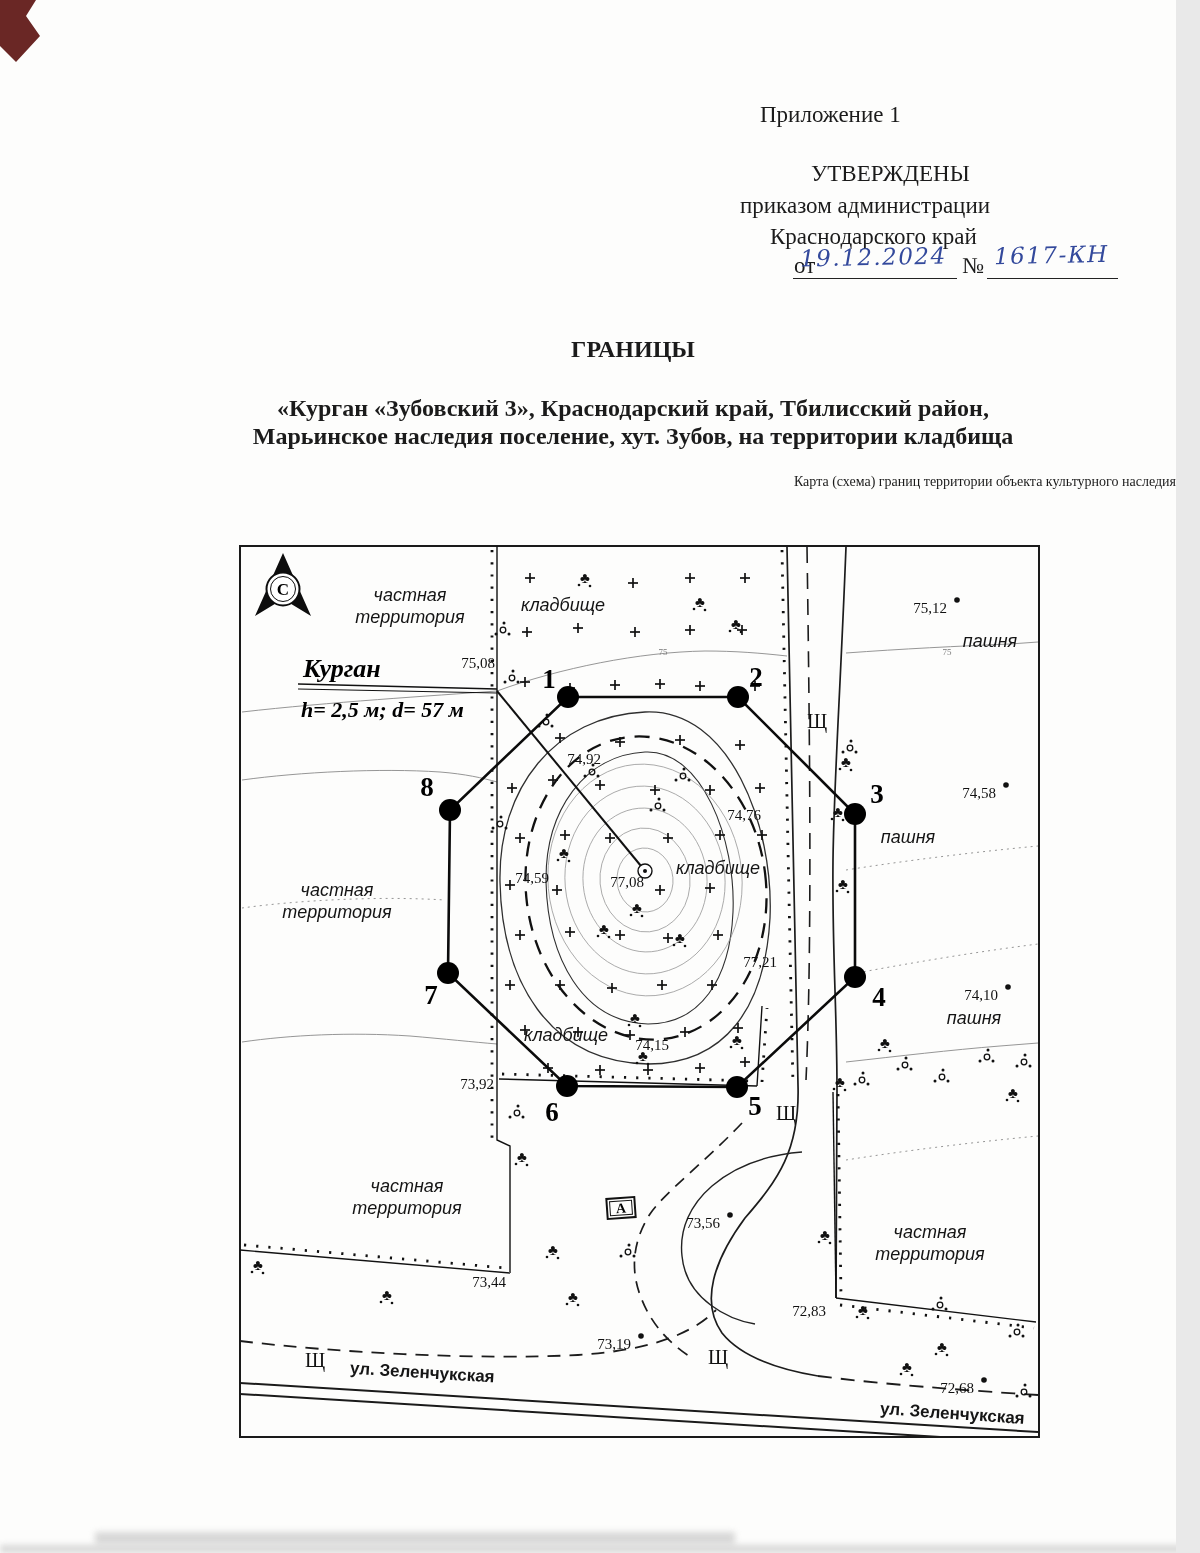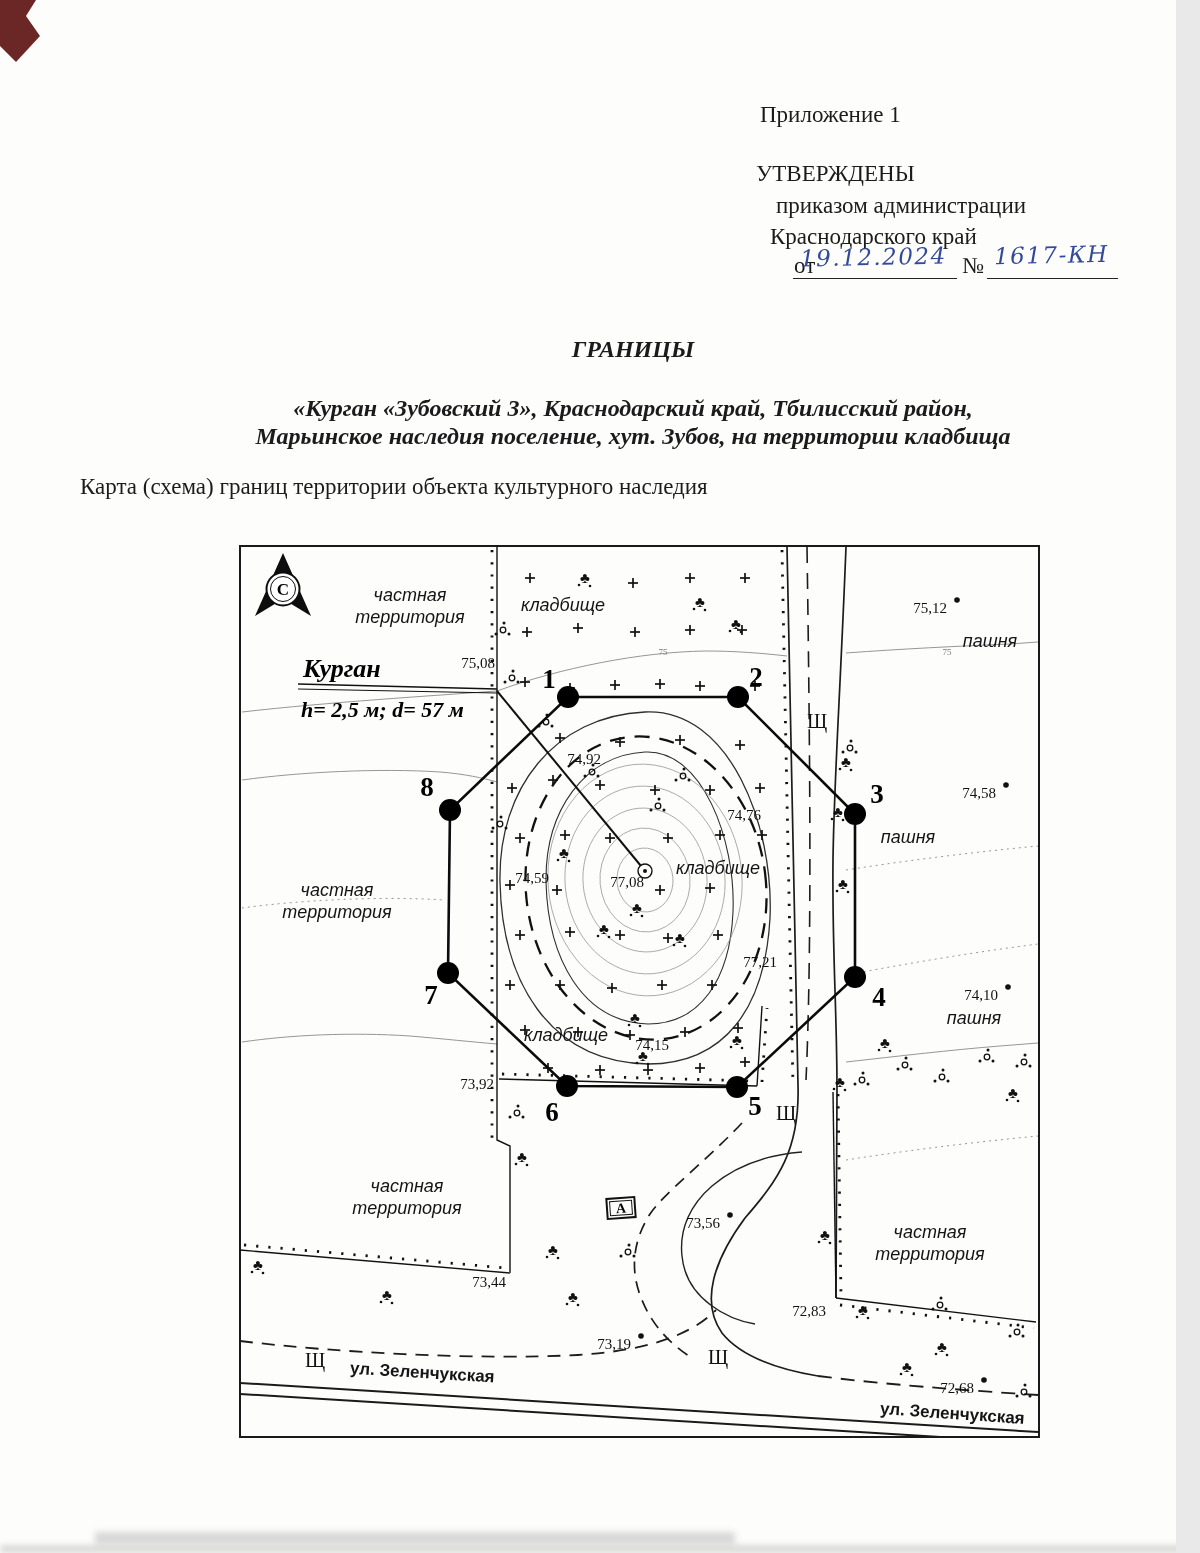--- a/index.html
+++ b/index.html
@@ -1,21 +1,21 @@
 <!DOCTYPE html>
 <html><head>
 <meta charset="utf-8">
 <style>
   html,body{margin:0;padding:0;background:#e9e9e9;}
   .page{position:relative;width:1176px;height:1553px;background:#fdfdfc;overflow:hidden;
         font-family:"Liberation Serif",serif;color:#1b1b1b;}
   .abs{position:absolute;}
   .doc-line{font-size:23px;line-height:1.25;white-space:nowrap;}
-  .title-line{left:90px;right:0;text-align:center;font-weight:bold;font-size:24px;white-space:nowrap;font-style:italic;}
-  .subtitle{left:80px;right:0;text-align:left;font-size:23px;white-space:nowrap;font-family:Liberation Serif, serif;}
+  .title-line{left:90px;right:0;text-align:center;font-weight:bold;font-size:24px;white-space:nowrap;}
+  .subtitle{left:80px;right:0;text-align:right;font-size:14px;white-space:nowrap;font-family:Liberation Serif, serif;}
   .hand{font-family:"DejaVu Serif",serif;font-style:italic;font-size:23px;color:#33499c;
         letter-spacing:1.5px;transform:rotate(-1.2deg);white-space:nowrap;}
   .uline{border-bottom:1.6px solid #222;height:1px;}
   svg text{font-family:"Liberation Serif",serif;}
   text.area{font-family:"Liberation Sans",sans-serif;font-style:italic;font-size:18px;fill:#141414;text-anchor:middle;}
   text.elev{font-size:15px;fill:#111;text-anchor:middle;}
   text.vnum{font-size:27px;font-weight:bold;fill:#000;text-anchor:middle;}
   text.roadlab{font-size:20px;fill:#111;text-anchor:middle;}
   text.street{font-family:"Liberation Sans",sans-serif;font-weight:bold;font-size:17px;fill:#161616;text-anchor:middle;}
   text.clab{font-size:9px;fill:#777;text-anchor:middle;}
@@ -30,22 +30,22 @@
 
 <div class="page">
 
   <svg class="abs" style="left:0;top:0" width="60" height="80">
     <polygon points="0,0 36,0 26,16 40,36 16,62 0,46" fill="#5d1512" opacity="0.92"></polygon>
   </svg>
   <div class="abs smudge" style="left:95px;top:1532px;width:640px;height:12px"></div>
   <div class="abs smudge" style="left:0px;top:1545px;width:1200px;height:8px"></div>
 
   <div class="abs doc-line" style="left:760px;top:101px">Приложение 1</div>
-  <div class="abs doc-line" style="left:756px;top:160px">УТВЕРЖДЕНЫ</div>
-  <div class="abs doc-line" style="left:776px;top:192px">приказом администрации</div>
+  <div class="abs doc-line" style="left:811px;top:160px">УТВЕРЖДЕНЫ</div>
+  <div class="abs doc-line" style="left:740px;top:192px">приказом администрации</div>
   <div class="abs doc-line" style="left:770px;top:223px">Краснодарского край</div>
   <div class="abs doc-line" style="left:794px;top:252px">от</div>
   <div class="abs hand" style="left:800px;top:244px">19.12.2024</div>
   <div class="abs doc-line" style="left:962px;top:252px">№</div>
   <div class="abs hand" style="left:994px;top:242px">1617-КН</div>
   <div class="abs uline" style="left:793px;top:277px;width:164px"></div>
   <div class="abs uline" style="left:987px;top:277px;width:131px"></div>
 
   <div class="abs title-line" style="top:336px">ГРАНИЦЫ</div>
   <div class="abs title-line" style="top:395px">«Курган «Зубовский 3», Краснодарский край, Тбилисский район,</div>

